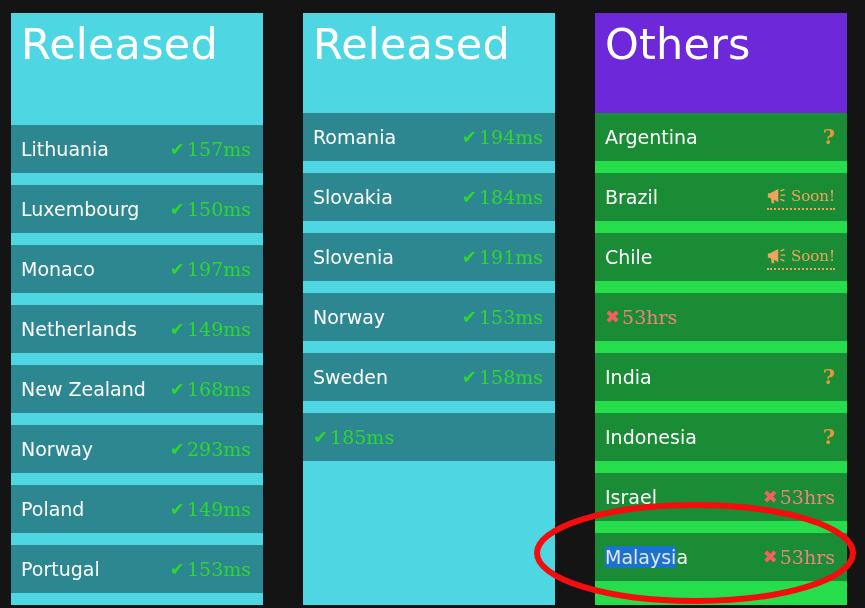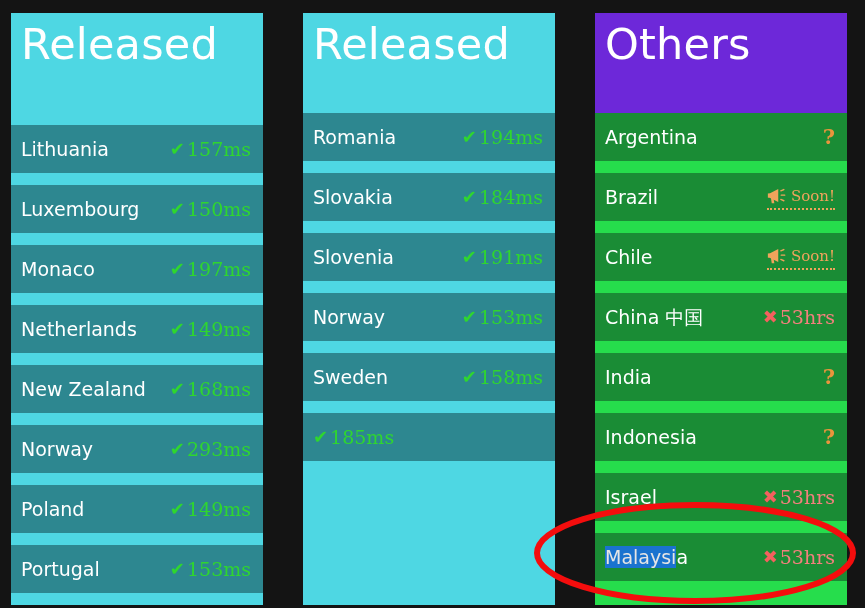--- a/index.html
+++ b/index.html
@@ -281,21 +281,20 @@
                 <path d="M4.5 11 L7.5 11 L8.5 17.5 L5.5 17.5 Z" fill="#efa45c"></path>
                 <path d="M16 3 L19.5 1.5" stroke="#efa45c" stroke-width="1.6" fill="none" stroke-linecap="round"></path>
                 <path d="M16.5 8 L20.5 8" stroke="#efa45c" stroke-width="1.6" fill="none" stroke-linecap="round"></path>
                 <path d="M16 13 L19.5 14.5" stroke="#efa45c" stroke-width="1.6" fill="none" stroke-linecap="round"></path>
               </svg>
               <span>Soon!</span>
             </span>
           </span>
         </div>
         <div class="row">
-          <span class="row-name">China 中国</span>
           <span class="row-status hrs">
             <span class="glyph">✖</span>
             <span>53hrs</span>
           </span>
         </div>
         <div class="row">
           <span class="row-name">India</span>
           <span class="row-status">
             <span class="qmark">?</span>
           </span>

